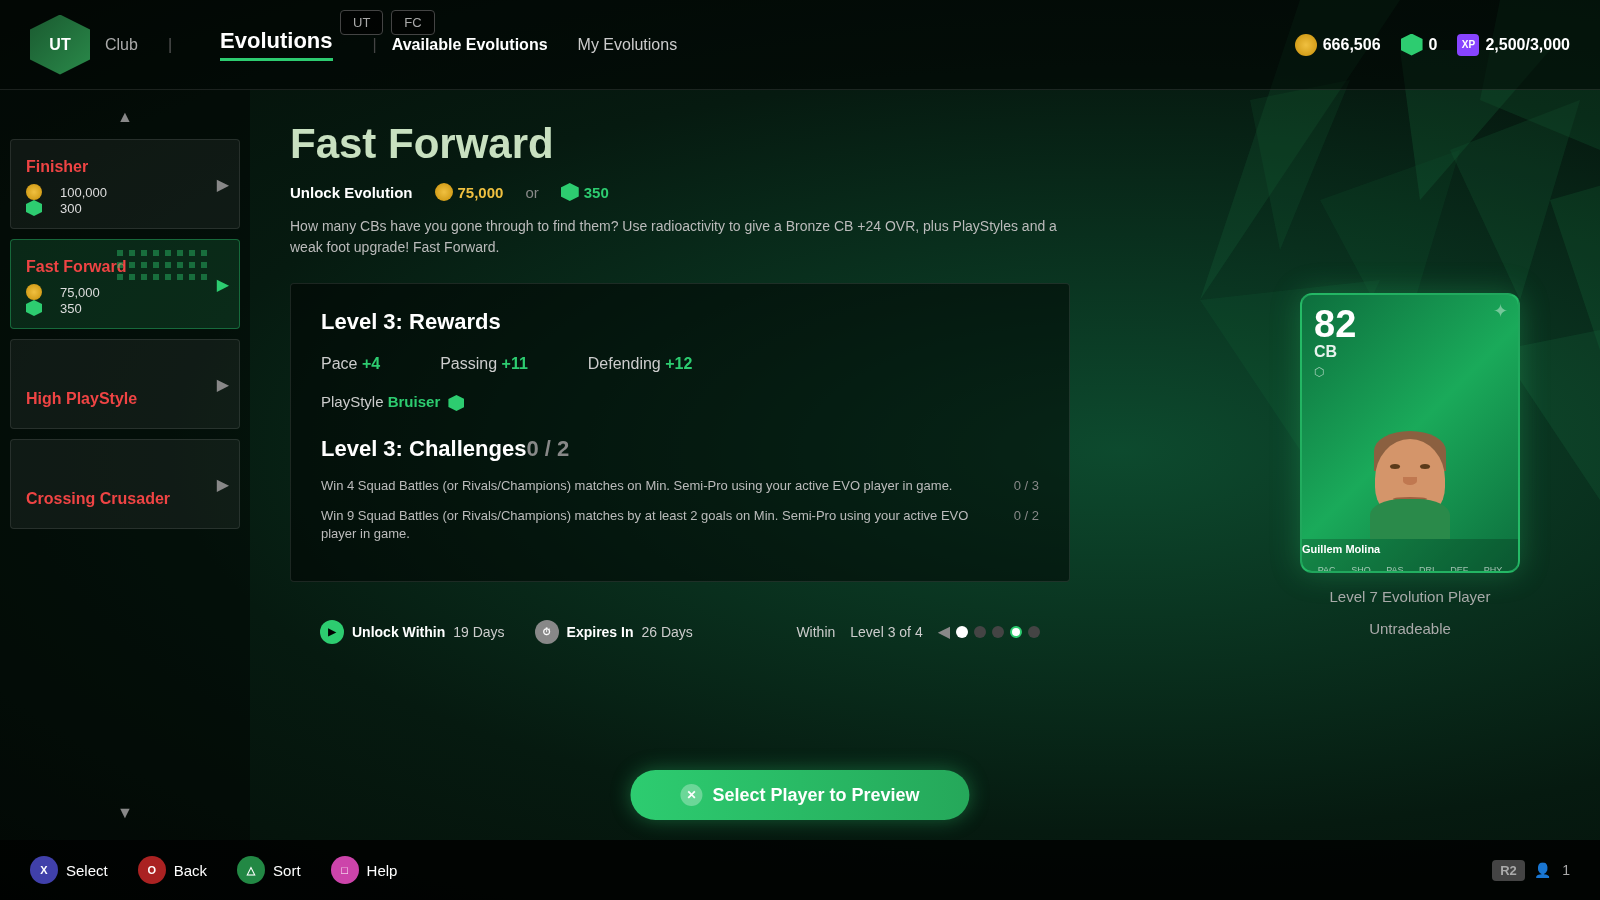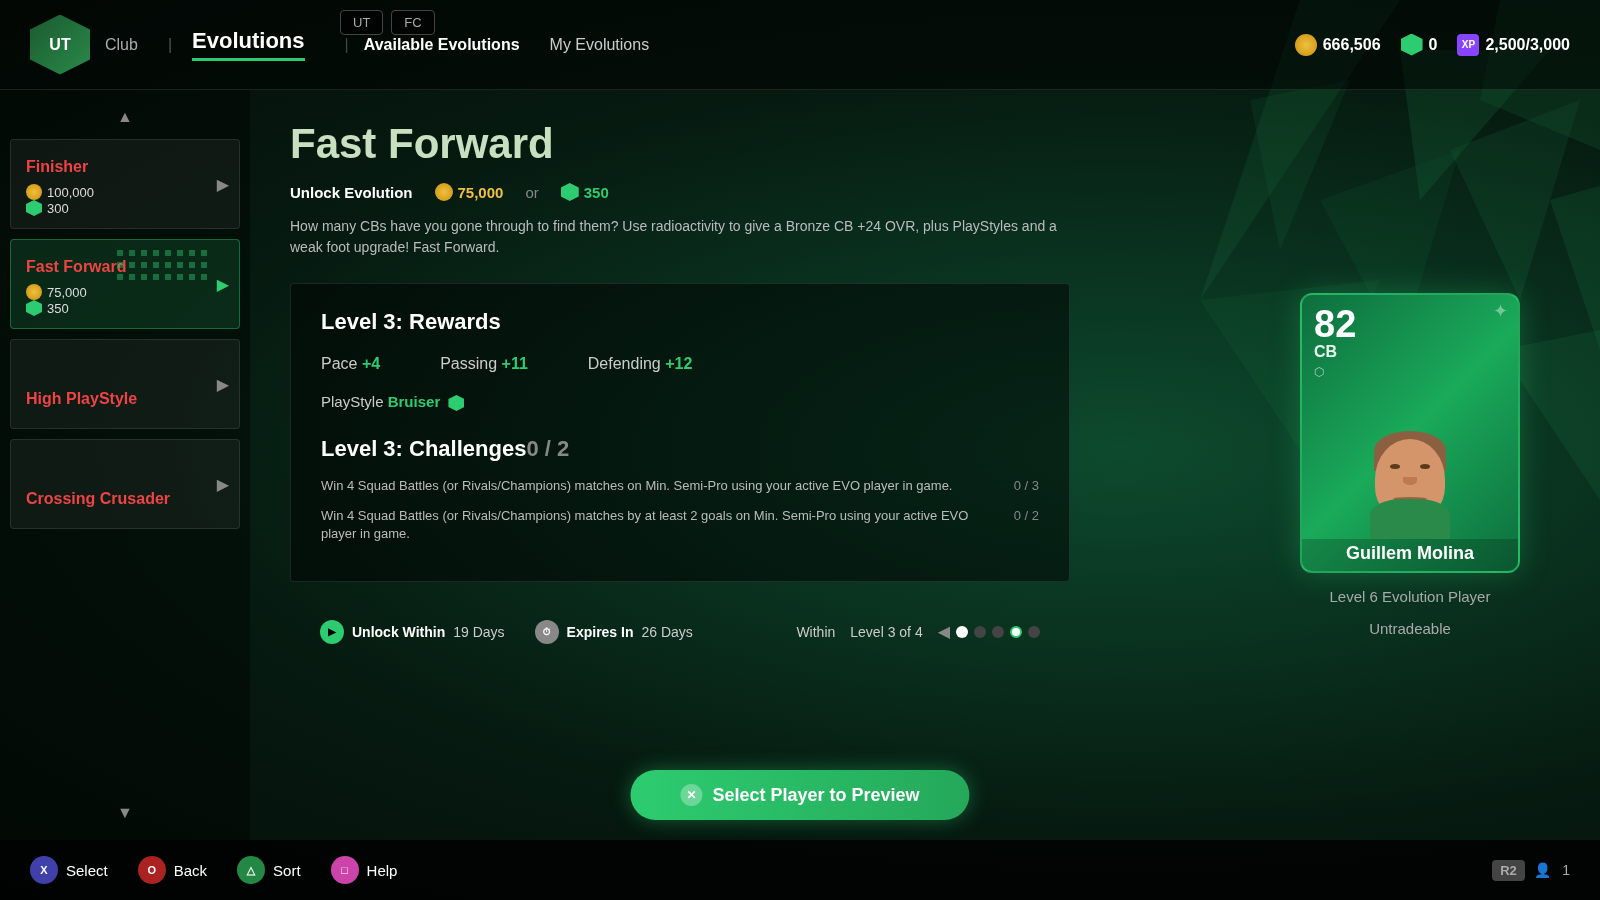--- a/index.html
+++ b/index.html
@@ -54,20 +54,21 @@
       cursor: pointer;
     }
 
     .nav-title {
       font-size: 22px;
       font-weight: bold;
       color: white;
       margin-right: 40px;
       border-bottom: 3px solid #2dcc70;
       padding-bottom: 4px;
+      margin-left: 28px;
     }
 
     .nav-link {
       color: #ccc;
       font-size: 16px;
       margin-right: 30px;
       cursor: pointer;
     }
 
     .nav-link.active {
@@ -164,21 +165,21 @@
     .sidebar-item-title {
       font-size: 16px;
       font-weight: bold;
       color: #ef4444;
       margin-bottom: 8px;
     }
 
     .sidebar-item-cost {
       display: flex;
       align-items: center;
-      gap: 5px;
+      gap: 18px;
       font-size: 13px;
       color: #ddd;
     }
 
     .cost-coin {
       width: 16px;
       height: 16px;
       border-radius: 50%;
       background: radial-gradient(circle, #f0c040, #c8900a);
       display: inline-block;
@@ -481,23 +482,22 @@
       width: 180px;
       height: 150px;
       margin: 0 auto;
       display: flex;
       align-items: flex-end;
       justify-content: center;
       position: relative;
     }
 
     .card-player-name {
-      font-size: 18px;
-      font-weight: bold;
-      text-align: center;
+      font-size: 11px;
+      font-weight: bold;
       color: white;
       padding: 4px 0;
       background: rgba(0,0,0,0.2);
     }
 
     .card-stats {
       display: flex;
       justify-content: space-around;
       padding: 6px 8px;
       font-size: 11px;
@@ -856,21 +856,21 @@
         <span>Level 3: Challenges</span>
         <span class="progress-fraction">0 / 2</span>
       </div>
 
       <div class="challenge-row">
         <span class="challenge-text">Win 4 Squad Battles (or Rivals/Champions) matches on Min. Semi-Pro using your active EVO player in game.</span>
         <span class="challenge-progress">0 /  3</span>
       </div>
 
       <div class="challenge-row">
-        <span class="challenge-text">Win 4 Squad Battles (or Rivals/Champions) matches by at least 2 goals on Min. Semi-Pro using your active EVO player in game.</span>
+        <span class="challenge-text">Win 9 Squad Battles (or Rivals/Champions) matches by at least 2 goals on Min. Semi-Pro using your active EVO player in game.</span>
         <span class="challenge-progress">0 /  2</span>
       </div>
     </div>
 
     <div class="footer-bar" style="position:relative; left:0; bottom:0; margin-top:20px; width:780px; height:60px; background:transparent; border-top:none;">
       <div class="footer-item">
         <div class="footer-icon" style="background:#2dcc70; color:#000;">▶</div>
         <span class="footer-label">Unlock Within</span>
         <span class="footer-value">19 Days</span>
       </div>
@@ -948,21 +948,21 @@
 
         </div>
         <div class="stat-item">
           <div class="stat-label">PHY</div>
 
         </div>
       </div>
 
     </div>
 
-    <div class="player-card-label">Level 6 Evolution Player</div>
+    <div class="player-card-label">Level 7 Evolution Player</div>
     <div class="player-card-label">Untradeable</div>
   </div>
 
 </div>
 
 <button class="select-player-btn">
   <span class="btn-x-icon">✕</span>
   <span>Select Player to Preview</span>
 </button>
 

